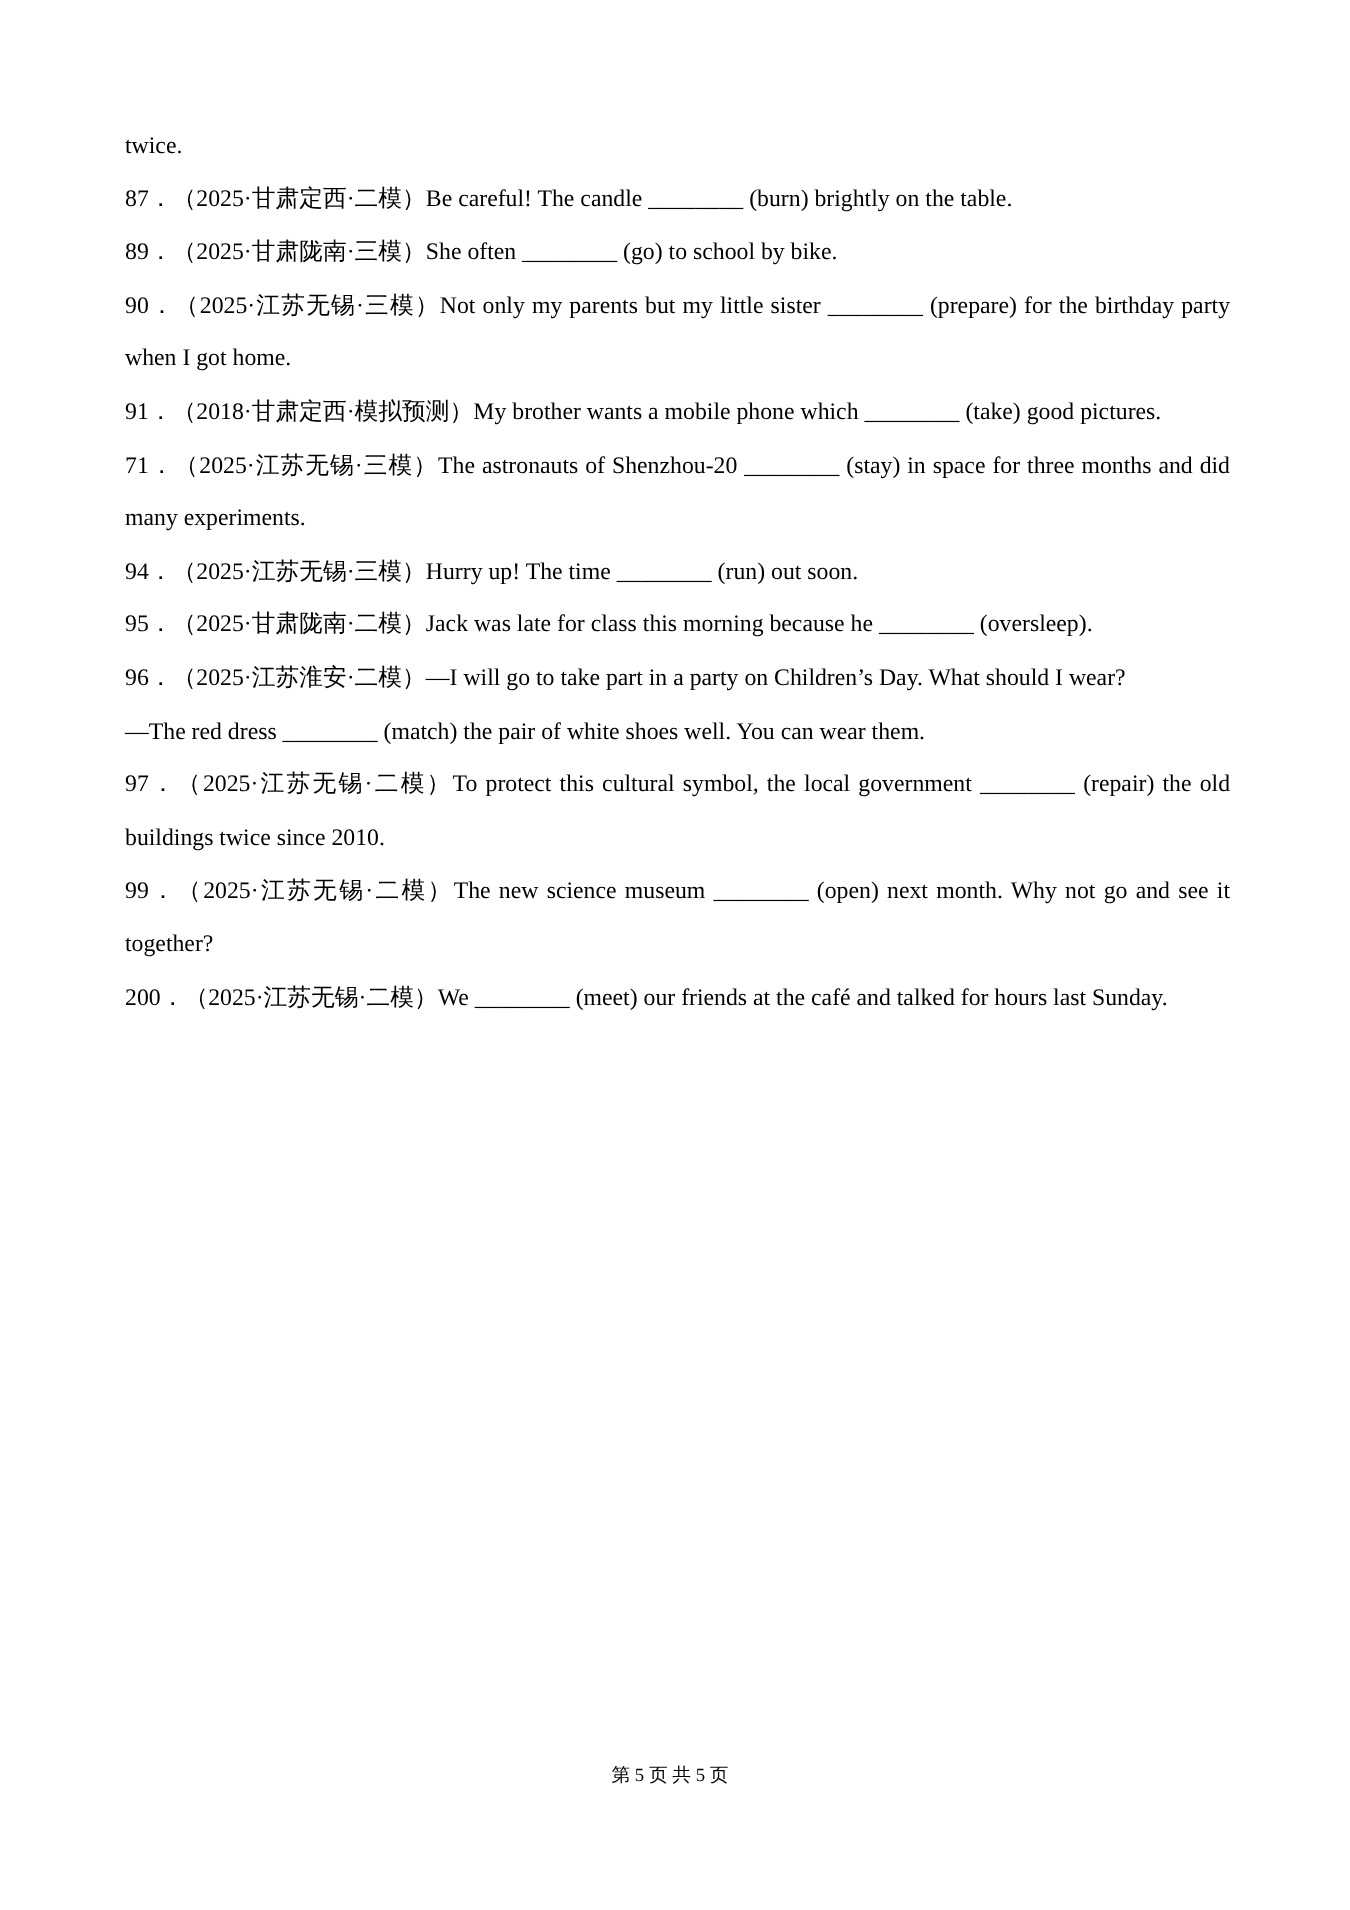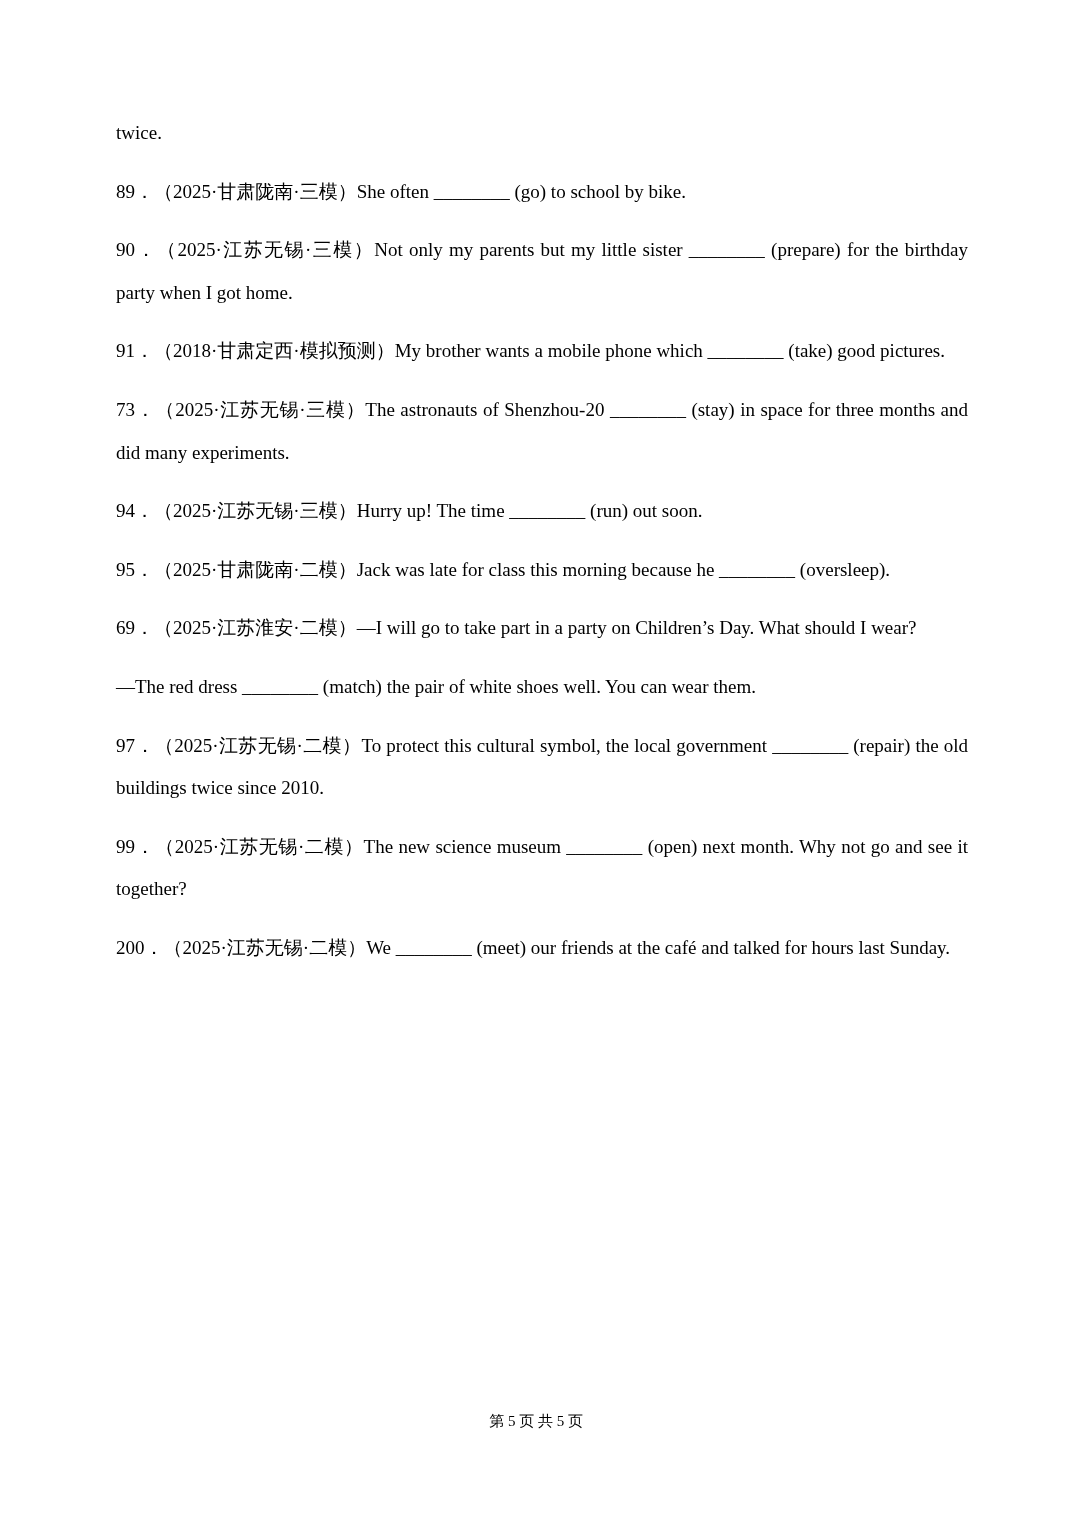--- a/index.html
+++ b/index.html
@@ -17,21 +17,21 @@
   }
   .page-content {
     position: absolute;
     left: 100px;
     top: 96px;
     width: 884px;
     font-size: 19px;
     line-height: 42.6px;
   }
   .para {
-    margin: 16px;
+    margin: 0;
     padding: 0;
     text-align: justify;
   }
   .footer {
     position: absolute;
     left: 0;
     top: 1410px;
     width: 1072px;
     text-align: center;
     font-size: 15px;
@@ -40,36 +40,37 @@
   }
 </style>
 </head>
 <body>
 
 <div class="page-content">
 
   <p class="para"><span>twice.</span></p>
 
 
+  <p class="para"><span>87．</span><span>（2025·甘肃定西·二模）</span><span>Be careful! The candle ________ (burn) brightly on the table.</span></p>
 
 
   <p class="para"><span>89．</span><span>（2025·甘肃陇南·三模）</span><span>She often ________ (go) to school by bike.</span></p>
 
   <p class="para"><span>90．</span><span>（2025·江苏无锡·三模）</span><span>Not only my parents but my little sister ________ (prepare) for the birthday party when I got home.</span></p>
 
   <p class="para"><span>91．</span><span>（2018·甘肃定西·模拟预测）</span><span>My brother wants a mobile phone which ________ (take) good pictures.</span></p>
 
 
-  <p class="para"><span>73．</span><span>（2025·江苏无锡·三模）</span><span>The astronauts of Shenzhou-20 ________ (stay) in space for three months and did many experiments.</span></p>
+  <p class="para"><span>71．</span><span>（2025·江苏无锡·三模）</span><span>The astronauts of Shenzhou-20 ________ (stay) in space for three months and did many experiments.</span></p>
 
   <p class="para"><span>94．</span><span>（2025·江苏无锡·三模）</span><span>Hurry up! The time ________ (run) out soon.</span></p>
 
   <p class="para"><span>95．</span><span>（2025·甘肃陇南·二模）</span><span>Jack was late for class this morning because he ________ (oversleep).</span></p>
 
-  <p class="para"><span>69．</span><span>（2025·江苏淮安·二模）</span><span>—I will go to take part in a party on Children’s Day. What should I wear?</span></p>
+  <p class="para"><span>96．</span><span>（2025·江苏淮安·二模）</span><span>—I will go to take part in a party on Children’s Day. What should I wear?</span></p>
 
   <p class="para"><span>—The red dress ________ (match) the pair of white shoes well. You can wear them.</span></p>
 
   <p class="para"><span>97．</span><span>（2025·江苏无锡·二模）</span><span>To protect this cultural symbol, the local government ________ (repair) the old buildings twice since 2010.</span></p>
 
 
   <p class="para"><span>99．</span><span>（2025·江苏无锡·二模）</span><span>The new science museum ________ (open) next month. Why not go and see it together?</span></p>
 
   <p class="para"><span>200．</span><span>（2025·江苏无锡·二模）</span><span>We ________ (meet) our friends at the café and talked for hours last Sunday.</span></p>
 

